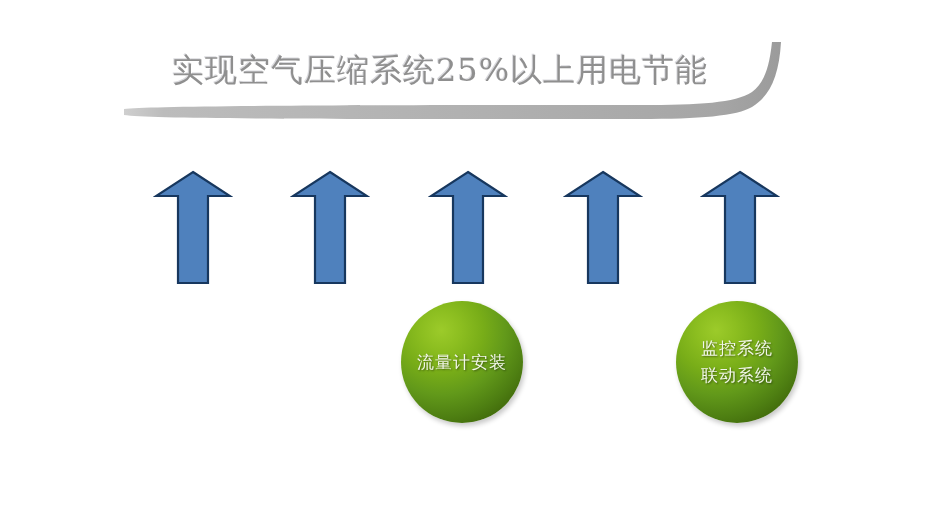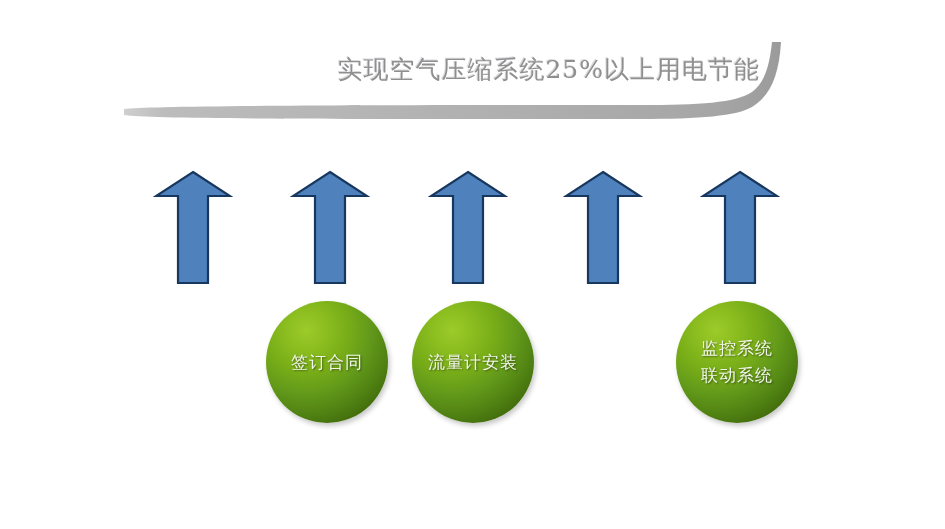--- a/index.html
+++ b/index.html
@@ -32,22 +32,22 @@
     display: block;
     width: 945px;
     height: 135px;
   }
 
   .title-text {
     position: absolute;
     left: 120px;
     top: 48px;
     width: 640px;
-    text-align: right;
-    font-size: 25px;
+    text-align: center;
+    font-size: 32px;
     line-height: 44px;
     letter-spacing: 1px;
     color: #8f8f8f;
     font-family: "DejaVu Serif", "Liberation Serif", serif;
     font-weight: 400;
     text-shadow: 1px 1px 0 rgba(255,255,255,0.95),
                  -1px -1px 0 rgba(150,150,160,0.35);
     white-space: nowrap;
   }
 
@@ -141,24 +141,21 @@
     <svg viewBox="0 0 80 115" xmlns="http://www.w3.org/2000/svg" aria-hidden="true">
       <path d="M40 2 L77 26 L55 26 L55 113 L25 113 L25 26 L3 26 Z" fill="#4F81BD" stroke="#17375E" stroke-width="2.2" stroke-linejoin="miter"></path>
     </svg>
   </div>
   <div class="arrow" style="left:700px; top:170px;">
     <svg viewBox="0 0 80 115" xmlns="http://www.w3.org/2000/svg" aria-hidden="true">
       <path d="M40 2 L77 26 L55 26 L55 113 L25 113 L25 26 L3 26 Z" fill="#4F81BD" stroke="#17375E" stroke-width="2.2" stroke-linejoin="miter"></path>
     </svg>
   </div>
 
-  <div class="node" style="left:266px; top:301px;">
-    <span class="node-label">签订合同</span>
-  </div>
-  <div class="node" style="left:412px; top:301px;">
+  <div class="node" style="left:401px; top:301px;">
     <span class="node-label">流量计安装</span>
   </div>
   <div class="node" style="left:676px; top:301px;">
     <span class="node-label two-line">监控系统
 联动系统</span>
   </div>
 
 </div>
 
 </body></html>

